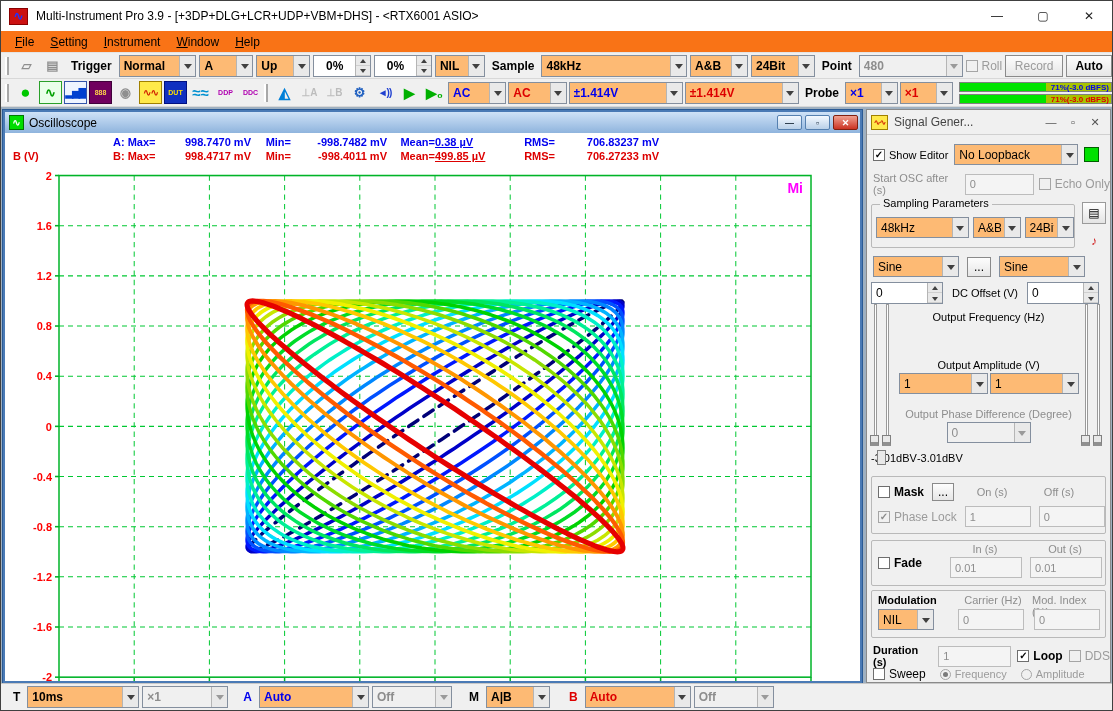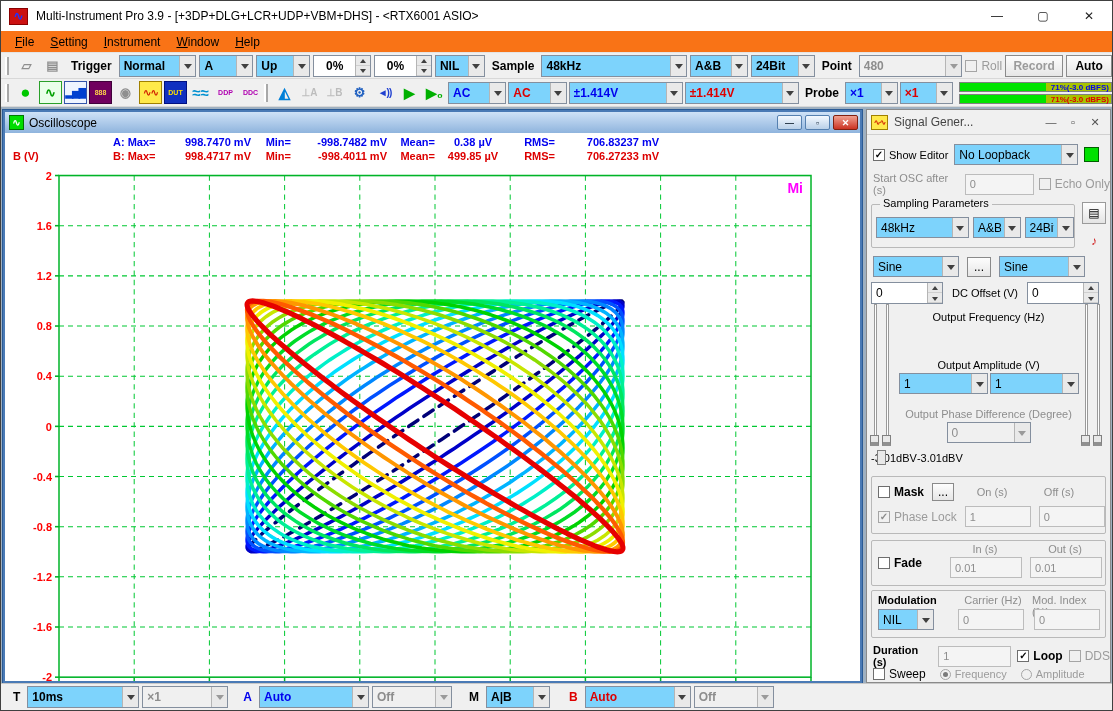--- a/index.html
+++ b/index.html
@@ -17,37 +17,37 @@
   
   .menubar{height:22px;background:#f97316;display:flex;align-items:center;padding-left:6px;border-bottom:1px solid #e4e4e4;}
   .menubar span{display:inline-block;padding:2px 8px;font-size:12px;}
   .menubar span::first-letter{text-decoration:underline;}
   
   .tb{display:flex;align-items:center;background:#f0f0f0;border-bottom:1px solid #d8d8d8;padding-left:4px;gap:3px;}
   .tb1{height:26px;}
   .tb2{height:28px;gap:2px;}
   .grip{width:4px;height:18px;border-left:2px solid #fff;border-right:2px solid #a8a8a8;margin-right:3px;}
   .tblabel{font-weight:bold;font-size:12px;padding:0 4px;white-space:nowrap;}
-  .combo{display:inline-flex;align-items:center;height:22px;background:#7dd3fc;border:1px solid #848f9e;
+  .combo{display:inline-flex;align-items:center;height:22px;background:#fdba74;border:1px solid #848f9e;
          position:relative;padding-left:4px;font-weight:bold;font-size:12px;white-space:nowrap;overflow:hidden;}
   .combo .cv{flex:1;overflow:hidden;white-space:nowrap;}
   .ca{width:16px;align-self:stretch;background:#e9e9e9;border-left:1px solid #b5b5b5;
       display:flex;align-items:center;justify-content:center;flex:none;margin-left:3px;}
   .ca::after{content:"";border:4px solid transparent;border-top:5px solid #404040;margin-top:5px;}
   .combo.dis{background:#f0f0f0;color:#8d8d8d;}
   .combo.dis .ca::after{border-top-color:#9a9a9a;}
   .spin{display:inline-flex;height:22px;border:1px solid #848f9e;background:#fff;font-weight:bold;font-size:12px;}
   .spin .sv{flex:1;display:flex;align-items:center;justify-content:center;}
   .spin .arr{width:15px;display:flex;flex-direction:column;border-left:1px solid #b5b5b5;}
   .spin .arr i{flex:1;background:#e9e9e9;display:flex;align-items:center;justify-content:center;border-bottom:1px solid #cfcfcf;}
   .spin .arr i::after{content:"";border:3px solid transparent;border-bottom:4px solid #404040;margin-bottom:2px;}
   .spin .arr i.dn::after{border-bottom:none;border-top:4px solid #404040;margin:2px 0 0;}
   .btn{height:22px;border:1px solid #8a8a8a;background:linear-gradient(#fdfdfd,#e6e6e6);
        display:inline-flex;align-items:center;justify-content:center;padding:0 8px;font-weight:bold;font-size:12px;}
-  .btn.dis{color:#9b9b9b;font-weight:bold;text-align:center;}
+  .btn.dis{color:#9b9b9b;font-weight:normal;text-align:center;}
   .cbx{display:inline-flex;align-items:center;gap:4px;font-size:12px;white-space:nowrap;}
   .cbx .box{width:12px;height:12px;background:#fff;border:1px solid #6e6e6e;display:flex;align-items:center;
             justify-content:center;font-size:10px;font-weight:bold;line-height:10px;}
   .cbx.dis{color:#9b9b9b;}
   .cbx.dis .box{background:#f0f0f0;border-color:#a5a5a5;color:#8a8a8a;}
   .radio{display:inline-flex;align-items:center;gap:4px;}
   .radio .rb{width:11px;height:11px;border-radius:50%;background:#fff;border:1px solid #707070;position:relative;}
   .radio.sel .rb::after{content:"";position:absolute;left:2px;top:2px;width:5px;height:5px;border-radius:50%;background:#7a7a7a;}
   .radio.dis{color:#9b9b9b;}
   .radio.dis .rb{background:#f0f0f0;border-color:#a5a5a5;}
@@ -84,21 +84,21 @@
   .osc-title{font-size:12px;}
   .oscbtn{width:25px;height:15px;border:1px solid #5580b0;border-radius:2px;background:linear-gradient(#f4f9ff,#b9d0e8);
           display:flex;align-items:center;justify-content:center;font-size:9px;font-weight:bold;color:#234;margin-left:3px;}
   .oscbtn.close{background:linear-gradient(#f0a090,#cc3322);color:#fff;border-color:#802010;}
   .osc-client{position:absolute;left:0;right:0;top:21px;bottom:0;background:#fff;overflow:hidden;}
   .stats{position:relative;height:32px;font-weight:bold;}
   .srow{position:absolute;left:0;right:0;display:flex;white-space:nowrap;}
   .srow .c0{width:108px;text-align:left;padding-left:8px;}
   .srow .l1{width:46px;}  .srow .v1{width:92px;text-align:right;}
   .srow .l2{width:40px;text-align:right;} .srow .v2{width:96px;text-align:right;}
-  .srow .l3{width:48px;text-align:right;} .srow .v3{width:76px;text-align:center;}
+  .srow .l3{width:48px;text-align:right;} .srow .v3{width:76px;text-align:left;text-decoration:underline;}
   .srow .l4{width:44px;text-align:right;} .srow .v4{width:104px;text-align:right;}
   .plotsvg{position:absolute;left:0;right:0;top:32px;bottom:0;}
   svg text{font-family:"Liberation Sans",sans-serif;font-weight:bold;}
   
   .sg{position:absolute;right:1px;top:2px;width:245px;height:574px;background:#f0f0f0;border:1px solid #8a8a8a;font-size:11px;}
   .sg-tb{height:25px;display:flex;align-items:center;padding:0 4px;border-bottom:1px solid #d0d0d0;}
   .sg-ico{width:17px;height:15px;background:#ffe94a;color:#d02000;border:1px solid #a08000;font-size:8px;font-weight:bold;
           display:flex;align-items:center;justify-content:center;margin-right:6px;letter-spacing:-1px;}
   .sg-title{font-size:12px;color:#444;flex:1;}
   .sg-btn{width:22px;text-align:center;color:#555;font-size:11px;}

